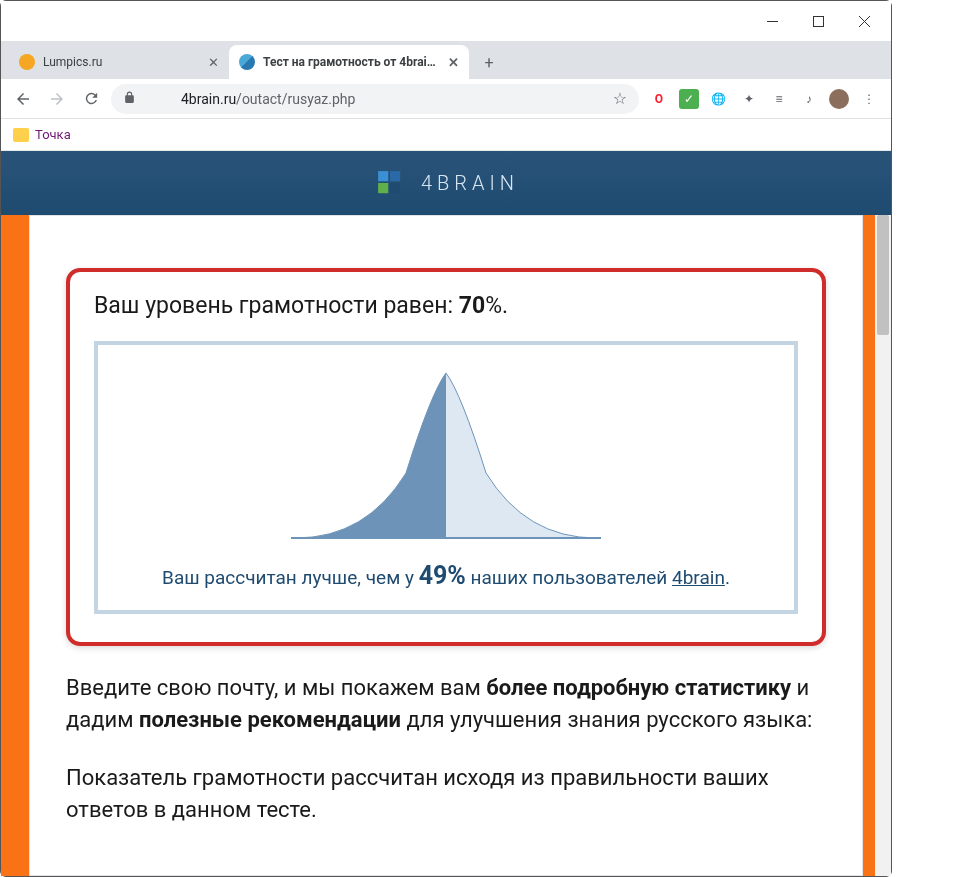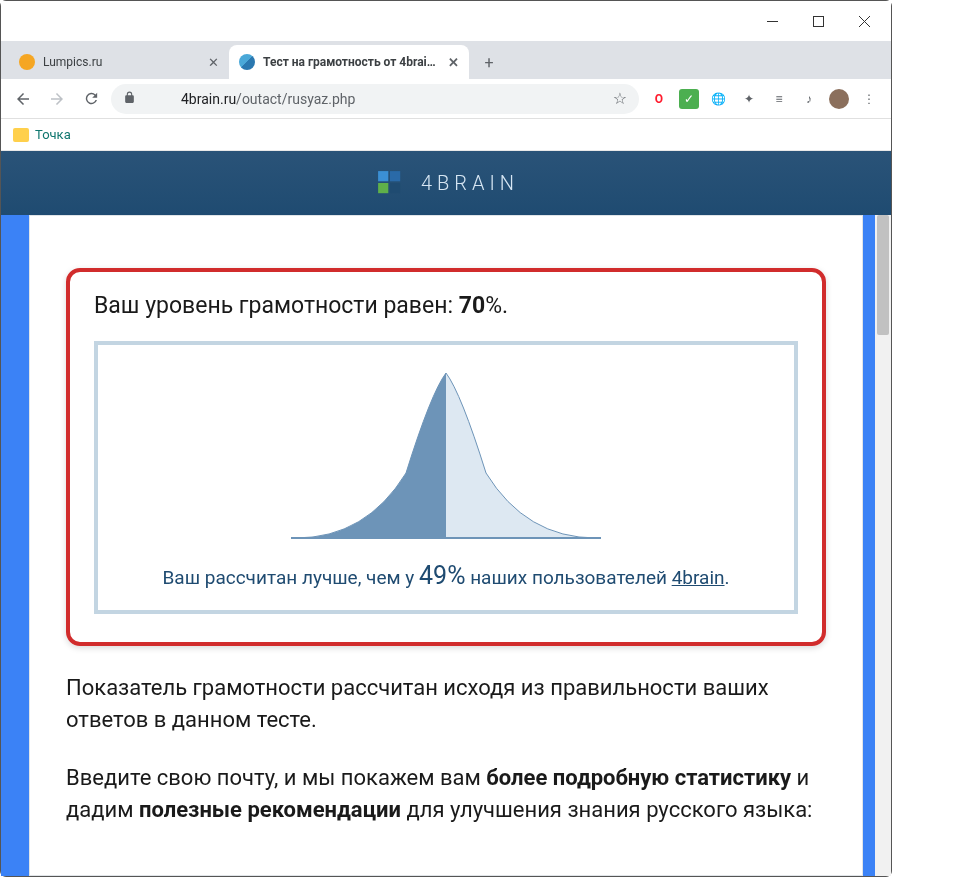--- a/index.html
+++ b/index.html
@@ -18,36 +18,36 @@
 .navbtn { width:28px; height:28px; display:flex; align-items:center; justify-content:center; color:#5f6368; }
 .navbtn.disabled { color:#bdc1c6; }
 .addrbar { flex:1; height:30px; background:#f1f3f4; border-radius:15px; display:flex; align-items:center; padding:0 12px; gap:8px; }
 .lock { color:#5f6368; font-size:12px; }
 .url { flex:1; font-size:14px; color:#202124;margin-left:37px; }
 .url .path { color:#5f6368; }
 .star { color:#5f6368; }
 .exticons { display:flex; align-items:center; gap:10px; padding:0 4px; }
 .ext { width:20px; height:20px; border-radius:3px; display:flex; align-items:center; justify-content:center; font-size:12px; }
 .bookbar { height:32px; background:#fff; display:flex; align-items:center; padding:0 12px; gap:8px; border-bottom:1px solid #e8e8e8; }
-.bookitem { display:flex; align-items:center; gap:6px; font-size:13px; color:#0f766e; }
+.bookitem { display:flex; align-items:center; gap:6px; font-size:13px; color:#701a75; }
 .bookitem .foldericon { width:16px; height:14px; background:#ffd04c; border-radius:2px; }
-.viewport { flex:1; position:relative; background:#3b82f6; overflow:hidden; }
+.viewport { flex:1; position:relative; background:#f97316; overflow:hidden; }
 .header4b { height:64px; background:linear-gradient(180deg,#2a5378,#1f4b71); display:flex; align-items:center; justify-content:center; gap:14px; }
 .logo4b { width:34px; height:34px; position:relative; }
 .logo4b svg { width:100%; height:100%; }
 .brand { color:#d7e6f3; font-size:20px; letter-spacing:5px; font-weight:300; }
 .page { position:absolute; top:64px; left:28px; right:28px; bottom:0; background:#fff; padding:36px 36px 0 36px; border:1px solid #e0e4e8; }
 .resultbox { border:4px solid #d12c2c; border-radius:14px; padding:20px 24px 28px 24px; box-shadow:0 2px 6px rgba(0,0,0,0.15); margin-bottom:26px;margin-top:16px; }
 .headline { font-size:23px; color:#1a1a1a; font-weight:400; }
 .headline .pct { font-weight:700; }
 .chartbox { margin-top:22px; border:4px solid #c3d5e2; background:#fff; padding:18px 10px 20px 10px; }
 .chartarea { height:180px; display:flex; align-items:flex-end; justify-content:center; position:relative; }
 .chartarea svg { width:320px; height:180px; }
 .caption { text-align:center; font-size:19px; color:#1f4b71; margin-top:18px; }
-.caption .big { font-size:25px; font-weight:400; }
+.caption .big { font-size:25px; font-weight:700; }
 .caption a { color:#1f4b71; text-decoration:underline; }
 .para { font-size:22px; color:#1a1a1a; line-height:1.45; margin-bottom:26px; }
 .para b { font-weight:700; }
 .scrollbar { position:absolute; right:0; top:64px; bottom:0; width:16px; background:#f1f1f1; }
 .thumb { position:absolute; top:0; left:2px; right:2px; height:120px; background:#c1c1c1; border-radius:2px; }
 </style>
 </head>
 <body>
 
 <div class="window">
@@ -153,25 +153,25 @@
               <path d="M10 175 Q 80 175 120 110 Q 145 30 160 10 Q 175 30 200 110 Q 240 175 310 175" fill="none" stroke="#6d94b8" stroke-width="1"></path>
               <line x1="5" y1="175" x2="315" y2="175" stroke="#6d94b8" stroke-width="2"></line>
             </svg>
           </div>
           <div class="caption">
             <span>Ваш рассчитан лучше, чем у </span><span class="big">49%</span><span> наших пользователей </span><a href="#">4brain</a><span>.</span>
           </div>
         </div>
       </div>
 
-      <p class="para">Показатель грамотности рассчитан исходя из правильности ваших ответов в данном тесте.</p>
-
       <p class="para">
         <span>Введите свою почту, и мы покажем вам </span><b>более подробную статистику</b><span> и дадим </span><b>полезные рекомендации</b><span> для улучшения знания русского языка:</span>
       </p>
+
+      <p class="para">Показатель грамотности рассчитан исходя из правильности ваших ответов в данном тесте.</p>
     </div>
 
     <div class="scrollbar">
       <div class="thumb"></div>
     </div>
   </div>
 
 </div>
 
 </body></html>

